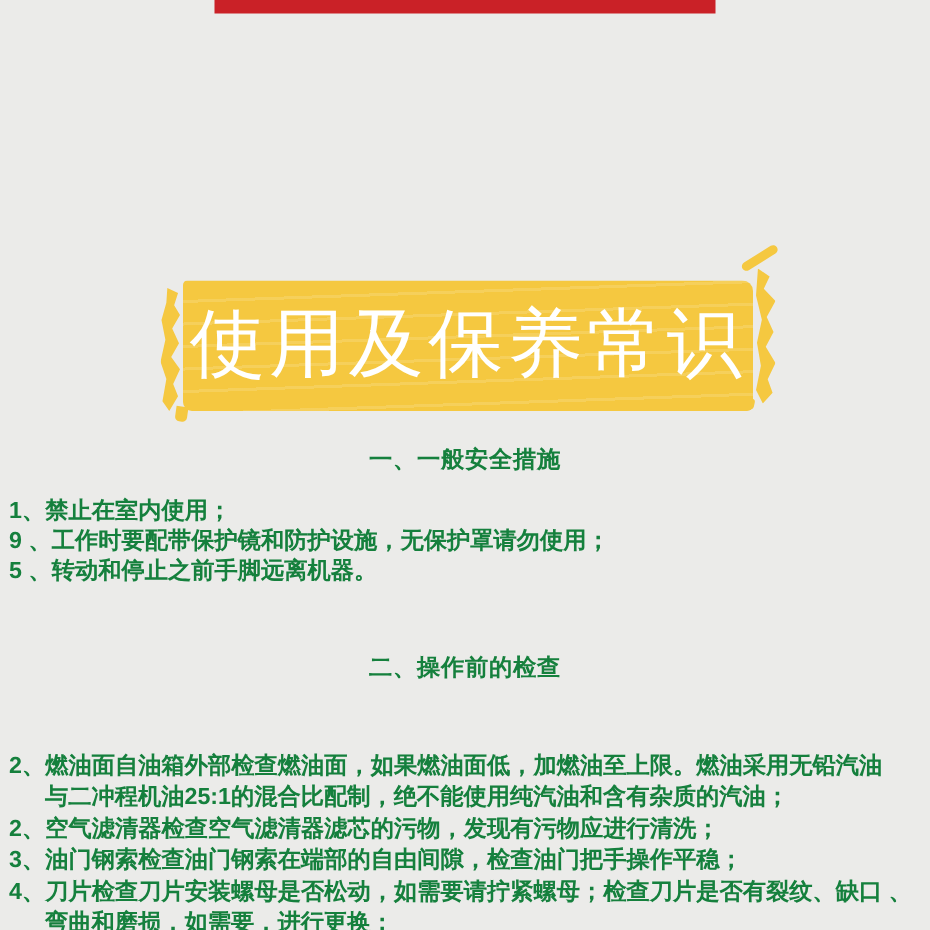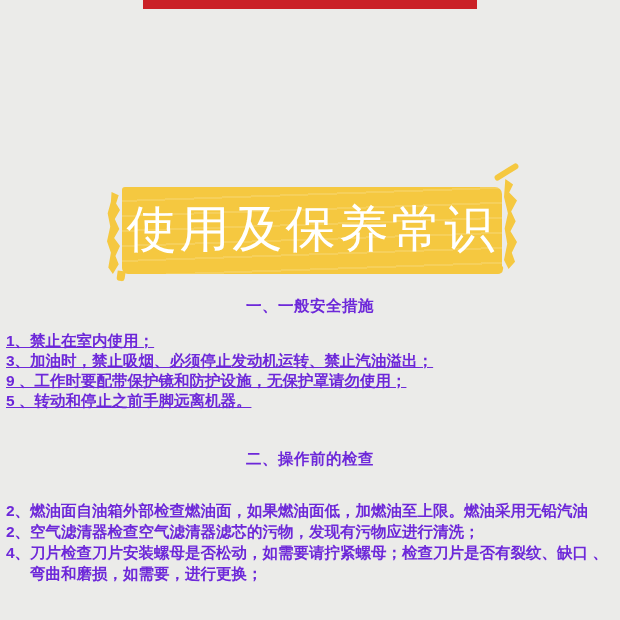--- a/index.html
+++ b/index.html
@@ -76,38 +76,38 @@
     font-family: "Liberation Serif", "DejaVu Serif", serif;
     font-size: 50px;
     letter-spacing: 3px;
     color: #ffffff;
     white-space: nowrap;
     padding-bottom: 3px;
     text-align: center;
   }
 
   
-  .red-text { color: #6d28d9; font-weight: bold; }
+  .red-text { color: #15803d; font-weight: bold; }
 
   .section-heading {
     position: absolute;
     left: 0; width: 620px;
     text-align: center;
     font-size: 15.5px;
     letter-spacing: 0.5px;
   }
   #heading-1 { top: 296px; }
-  #heading-2 { top: 449px; }
+  #heading-2 { top: 435px; }
 
   .item-list {
     position: absolute;
     left: 6px; right: 0;
     font-size: 15.5px;
   }
-  #list-1 { top: 331px; text-decoration: underline; }
+  #list-1 { top: 331px; }
   #list-1 .line { line-height: 20px; height: 20px; }
   #list-2 { top: 500px; }
   #list-2 .line { line-height: 21px; height: 21px; }
   .line { white-space: nowrap; }
   .line.indent { padding-left: 24px; }
 </style>
 </head>
 <body>
 
 <div class="top-bar"></div>
@@ -118,25 +118,26 @@
 <div class="banner-edge banner-tail-bl"></div>
 <div class="banner-edge banner-tail-br"></div>
 <div class="banner-main">
   <div class="banner-title">使用及保养常识</div>
 </div>
 
 <div class="section-heading red-text" id="heading-1">一、一般安全措施</div>
 
 <div class="item-list red-text" id="list-1">
   <div class="line">1、禁止在室内使用；</div>
-  <div class="line">3、加油时，禁止吸烟、必须停止发动机运转、禁止汽油溢出；</div>
   <div class="line">9 、工作时要配带保护镜和防护设施，无保护罩请勿使用；</div>
   <div class="line">5 、转动和停止之前手脚远离机器。</div>
 </div>
 
 <div class="section-heading red-text" id="heading-2">二、操作前的检查</div>
 
 <div class="item-list red-text" id="list-2">
   <div class="line">2、燃油面自油箱外部检查燃油面，如果燃油面低，加燃油至上限。燃油采用无铅汽油</div>
+  <div class="line indent">与二冲程机油25:1的混合比配制，绝不能使用纯汽油和含有杂质的汽油；</div>
   <div class="line">2、空气滤清器检查空气滤清器滤芯的污物，发现有污物应进行清洗；</div>
+  <div class="line">3、油门钢索检查油门钢索在端部的自由间隙，检查油门把手操作平稳；</div>
   <div class="line">4、刀片检查刀片安装螺母是否松动，如需要请拧紧螺母；检查刀片是否有裂纹、缺口 、</div>
   <div class="line indent">弯曲和磨损，如需要，进行更换；</div>
 </div>
 
 </body></html>

